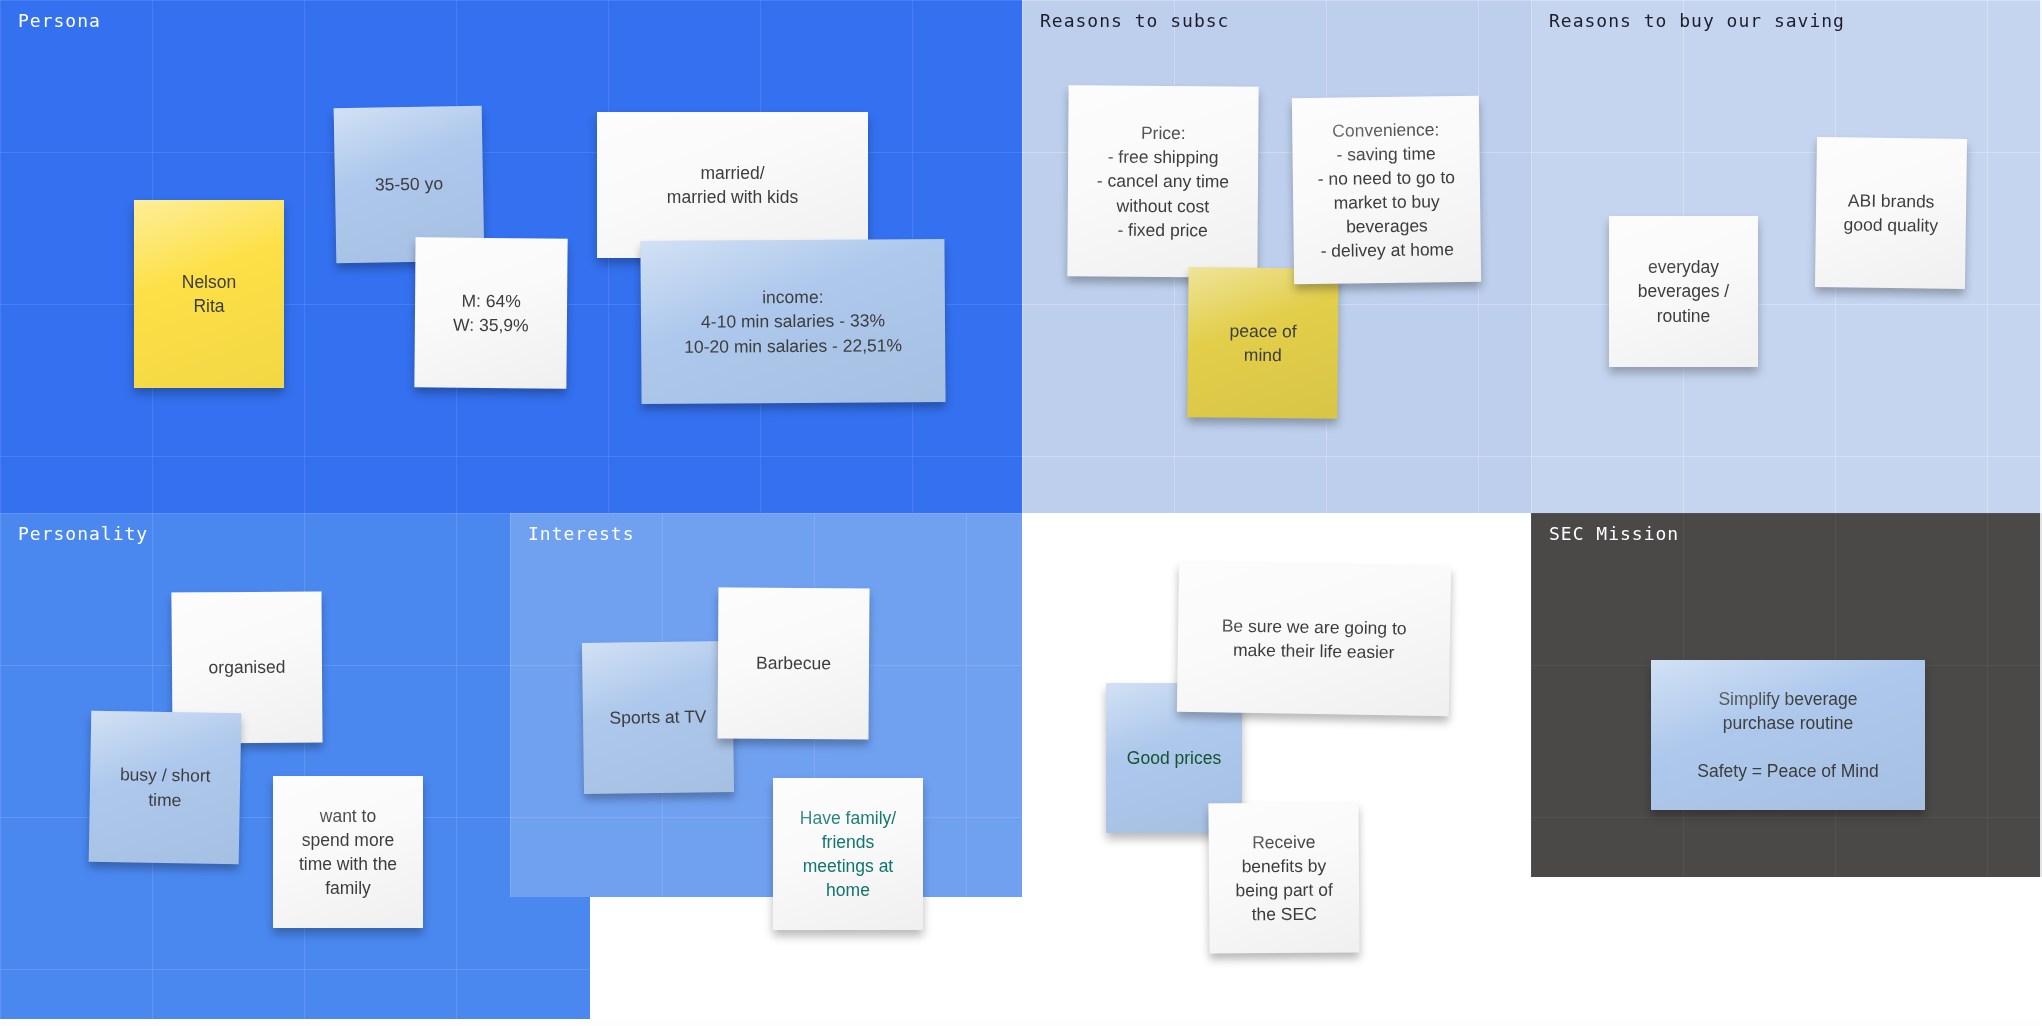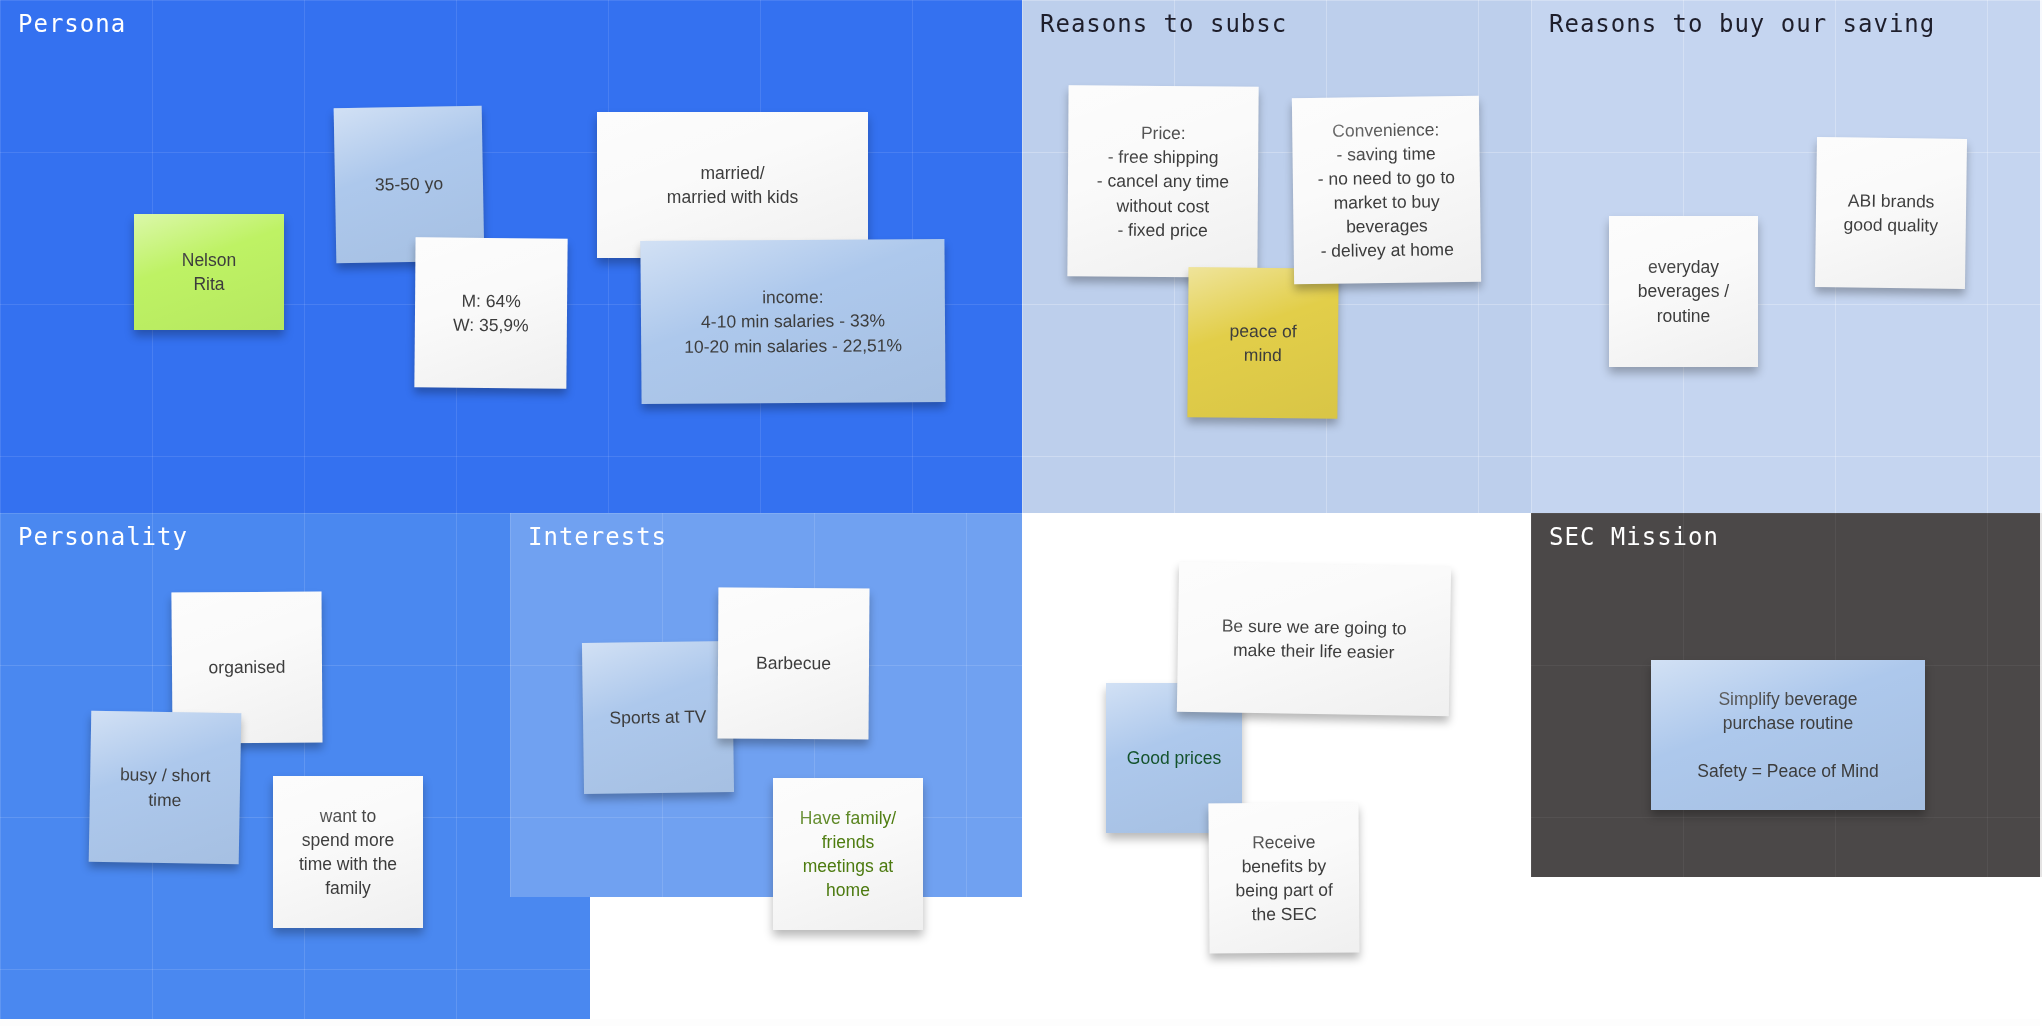--- a/index.html
+++ b/index.html
@@ -21,21 +21,21 @@
     background-image:
       linear-gradient(var(--grid) 1px, transparent 1px),
       linear-gradient(90deg, var(--grid) 1px, transparent 1px);
     background-size: 152px 152px;
   }
   .section-title {
     position: absolute;
     left: 18px;
     top: 10px;
     font-family: "DejaVu Sans Mono", "Liberation Mono", monospace;
-    font-size: 24px;
+    font-size: 18px;
     font-weight: 500;
     letter-spacing: 1px;
     white-space: nowrap;
   }
   .note {
     position: absolute;
     box-sizing: border-box;
     display: flex;
     align-items: center;
     justify-content: center;
@@ -75,21 +75,21 @@
 </style>
 </head>
 <body>
 
 <div id="board">
   <div class="edge-strip-bottom"></div>
   <div class="edge-strip-right"></div>
 <div class="section" style="left: 0px; top: 0px; width: 1022px; height: 513px; background-color: rgb(52, 113, 240); --grid: rgba(255,255,255,0.10);">
       <div class="section-title" style="color: rgb(255, 255, 255);">Persona</div>
     </div>
-    <div class="note" style="left: 134px; top: 200px; width: 150px; height: 116px; background: #bef264; z-index: 1; transform: rotate(0deg); color: rgb(61, 61, 61); margin-top: 14px;">Nelson
+    <div class="note" style="left: 134px; top: 200px; width: 150px; height: 188px; background: #fde047; z-index: 1; transform: rotate(0deg); color: rgb(61, 61, 61);">Nelson
 Rita</div>
     <div class="note" style="left: 335px; top: 107px; width: 148px; height: 155px; background: rgb(173, 200, 236); z-index: 1; transform: rotate(-1deg); color: rgb(61, 61, 61);">35-50 yo</div>
     <div class="note" style="left: 415px; top: 238px; width: 152px; height: 150px; background: rgb(250, 250, 250); z-index: 2; transform: rotate(0.5deg); color: rgb(61, 61, 61);">M: 64%
 W: 35,9%</div>
     <div class="note" style="left: 597px; top: 112px; width: 271px; height: 146px; background: rgb(250, 250, 250); z-index: 1; transform: rotate(0deg); color: rgb(61, 61, 61);">married/
 married with kids</div>
     <div class="note" style="left: 641px; top: 240px; width: 304px; height: 163px; background: rgb(173, 200, 236); z-index: 2; transform: rotate(-0.4deg); color: rgb(61, 61, 61);">income:
 4-10 min salaries - 33%
 10-20 min salaries - 22,51%</div>
     <div class="section" style="left: 1022px; top: 0px; width: 509px; height: 513px; background-color: rgb(189, 207, 236); text-decoration: underline; --grid: rgba(255,255,255,0.25);">
@@ -124,21 +124,21 @@
 time</div>
     <div class="note" style="left: 273px; top: 776px; width: 150px; height: 152px; background: rgb(250, 250, 250); z-index: 1; transform: rotate(0deg); color: rgb(61, 61, 61);">want to
 spend more
 time with the
 family</div>
     <div class="section" style="left: 510px; top: 513px; width: 512px; height: 384px; background-color: rgb(112, 161, 241); --grid: rgba(255,255,255,0.12);">
       <div class="section-title" style="color: rgb(255, 255, 255);">Interests</div>
     </div>
     <div class="note" style="left: 583px; top: 642px; width: 150px; height: 151px; background: rgb(173, 200, 236); z-index: 1; transform: rotate(-0.8deg); color: rgb(61, 61, 61);">Sports at TV</div>
     <div class="note" style="left: 718px; top: 588px; width: 151px; height: 151px; background: rgb(250, 250, 250); z-index: 2; transform: rotate(0.4deg); color: rgb(61, 61, 61);">Barbecue</div>
-    <div class="note" style="left: 773px; top: 778px; width: 150px; height: 152px; background: rgb(250, 250, 250); z-index: 1; transform: rotate(0deg); color: #4d7c0f;">Have family/
+    <div class="note" style="left: 773px; top: 778px; width: 150px; height: 152px; background: rgb(250, 250, 250); z-index: 1; transform: rotate(0deg); color: #0f766e;">Have family/
 friends
 meetings at
 home</div>
     <div class="note" style="left: 1106px; top: 683px; width: 136px; height: 150px; background: rgb(173, 200, 236); z-index: 1; transform: rotate(0deg); color: #14532d;">Good prices</div>
     <div class="note" style="left: 1178px; top: 564px; width: 272px; height: 150px; background: rgb(250, 250, 250); z-index: 2; transform: rotate(0.9deg); color: rgb(61, 61, 61);">Be sure we are going to
 make their life easier</div>
     <div class="note" style="left: 1209px; top: 803px; width: 150px; height: 150px; background: rgb(250, 250, 250); z-index: 3; transform: rotate(-0.4deg); color: rgb(61, 61, 61);">Receive
 benefits by
 being part of
 the SEC</div>

